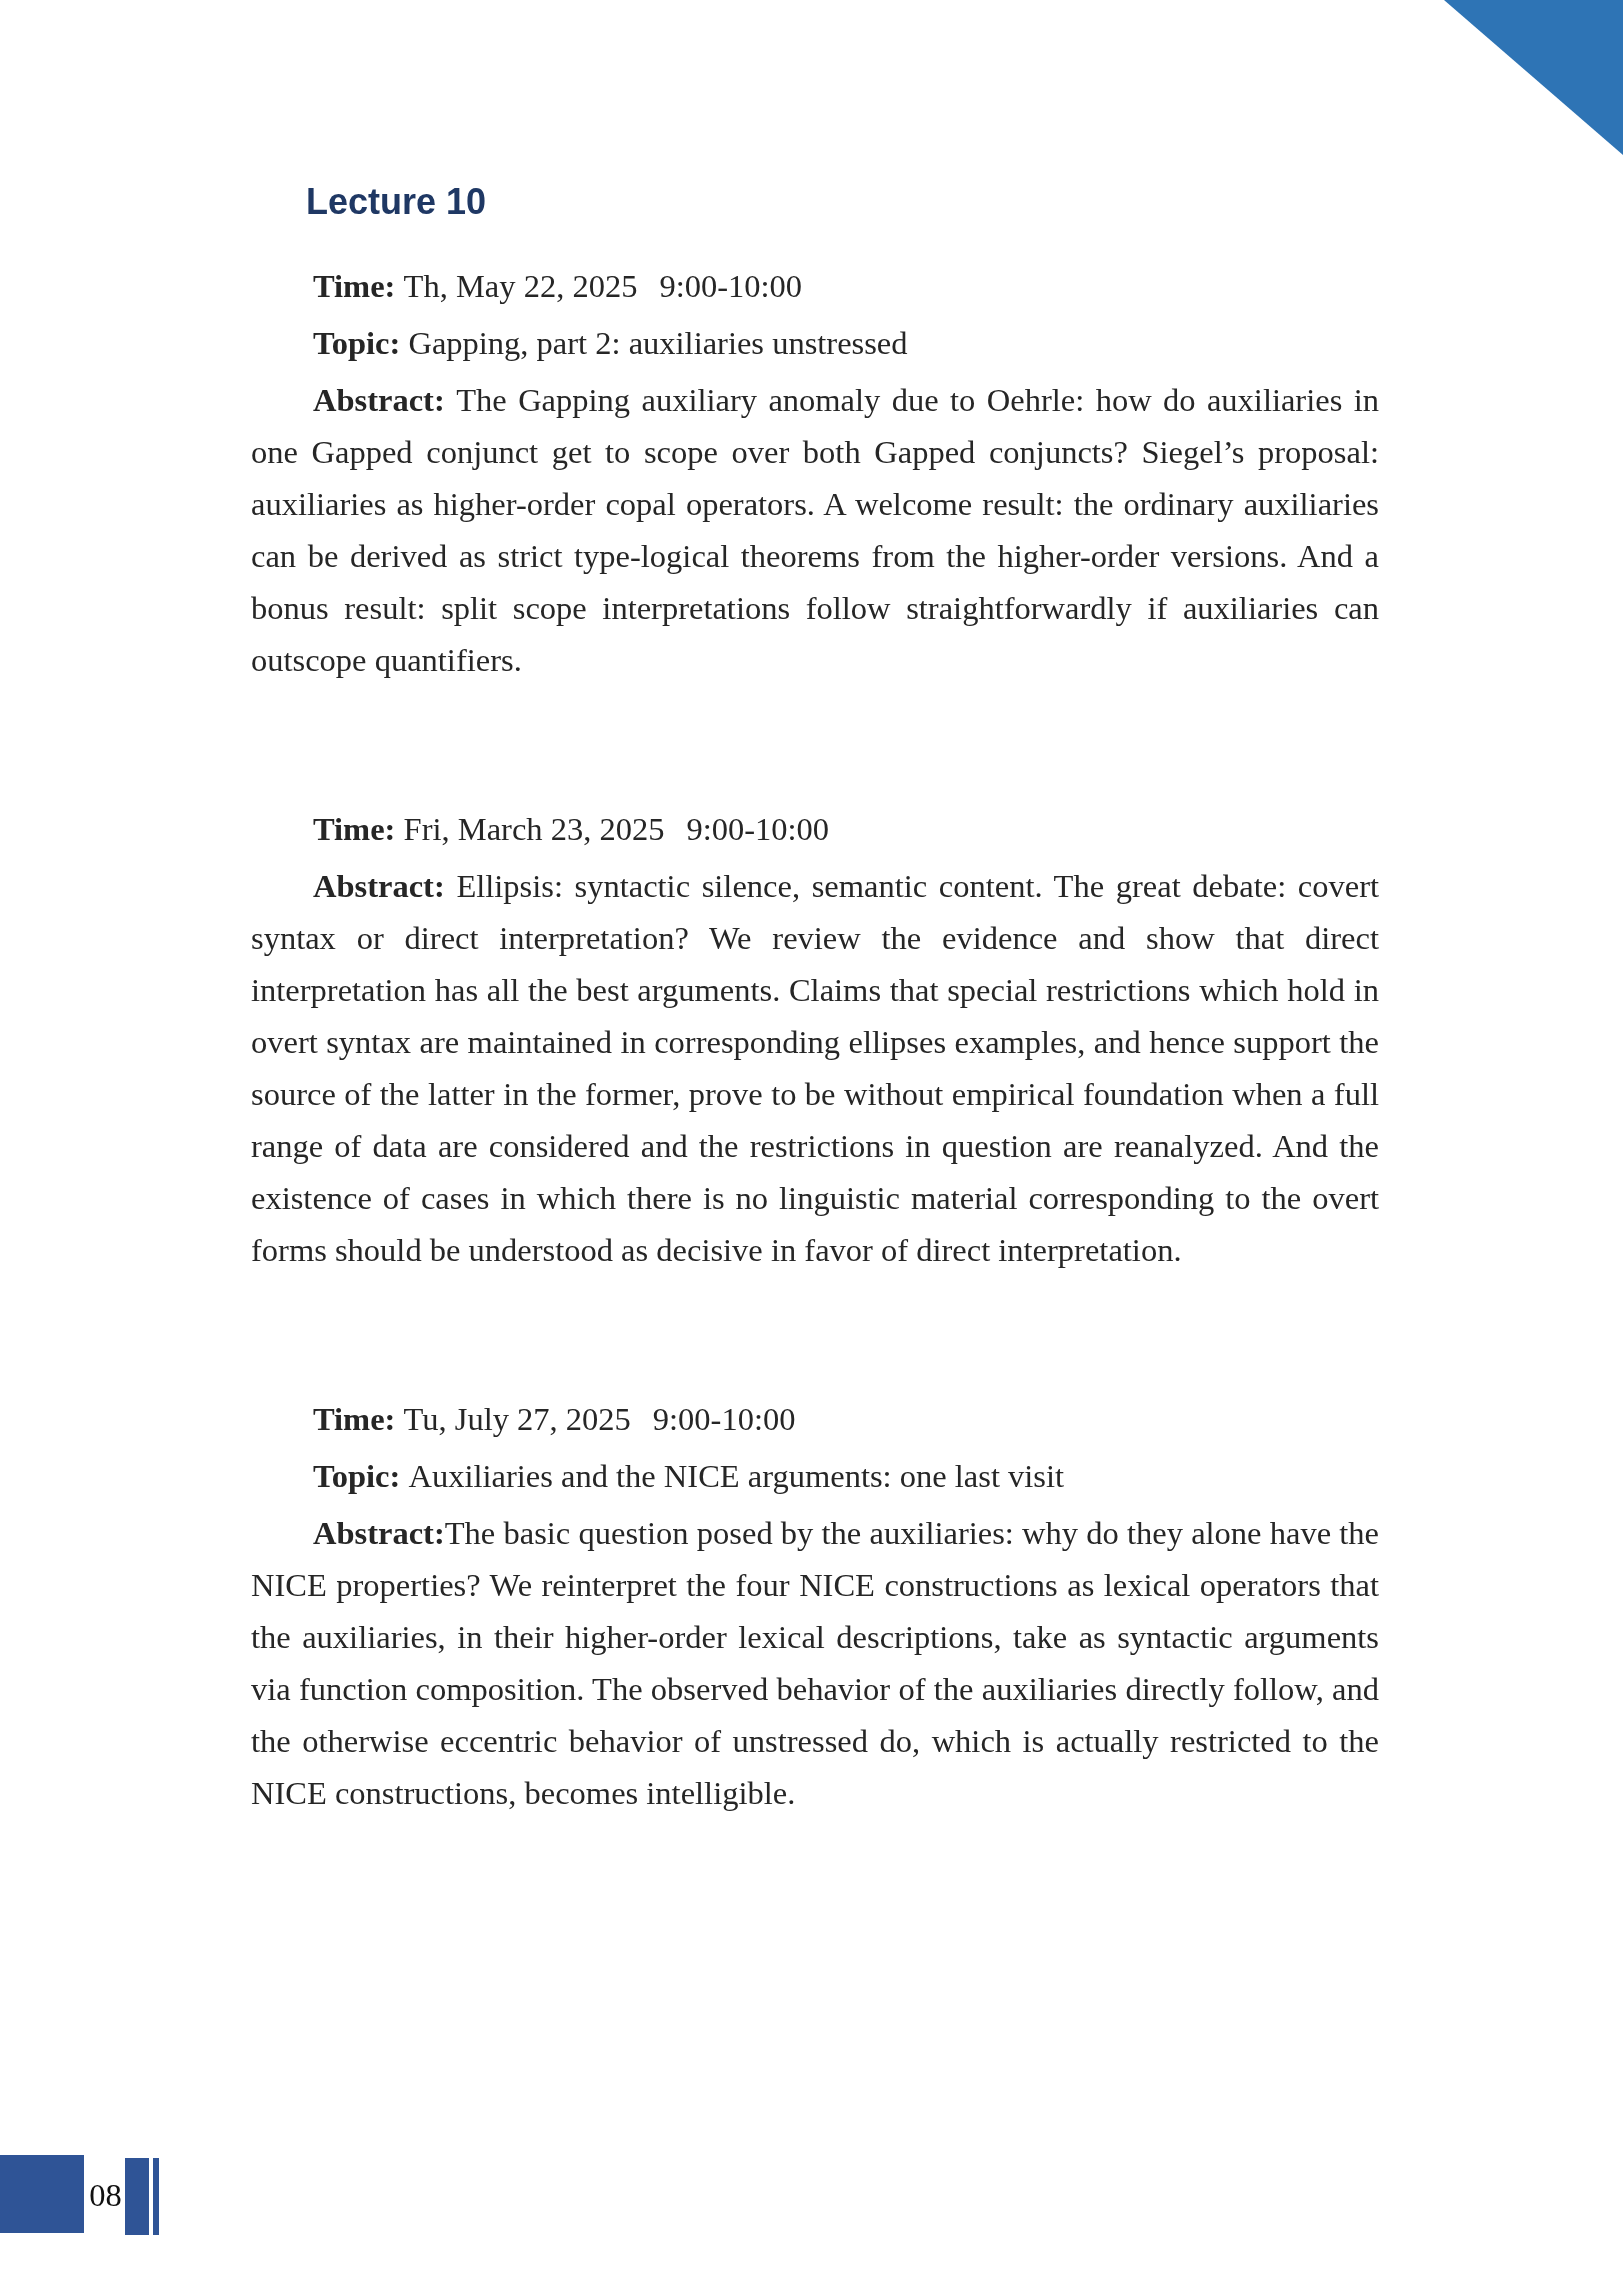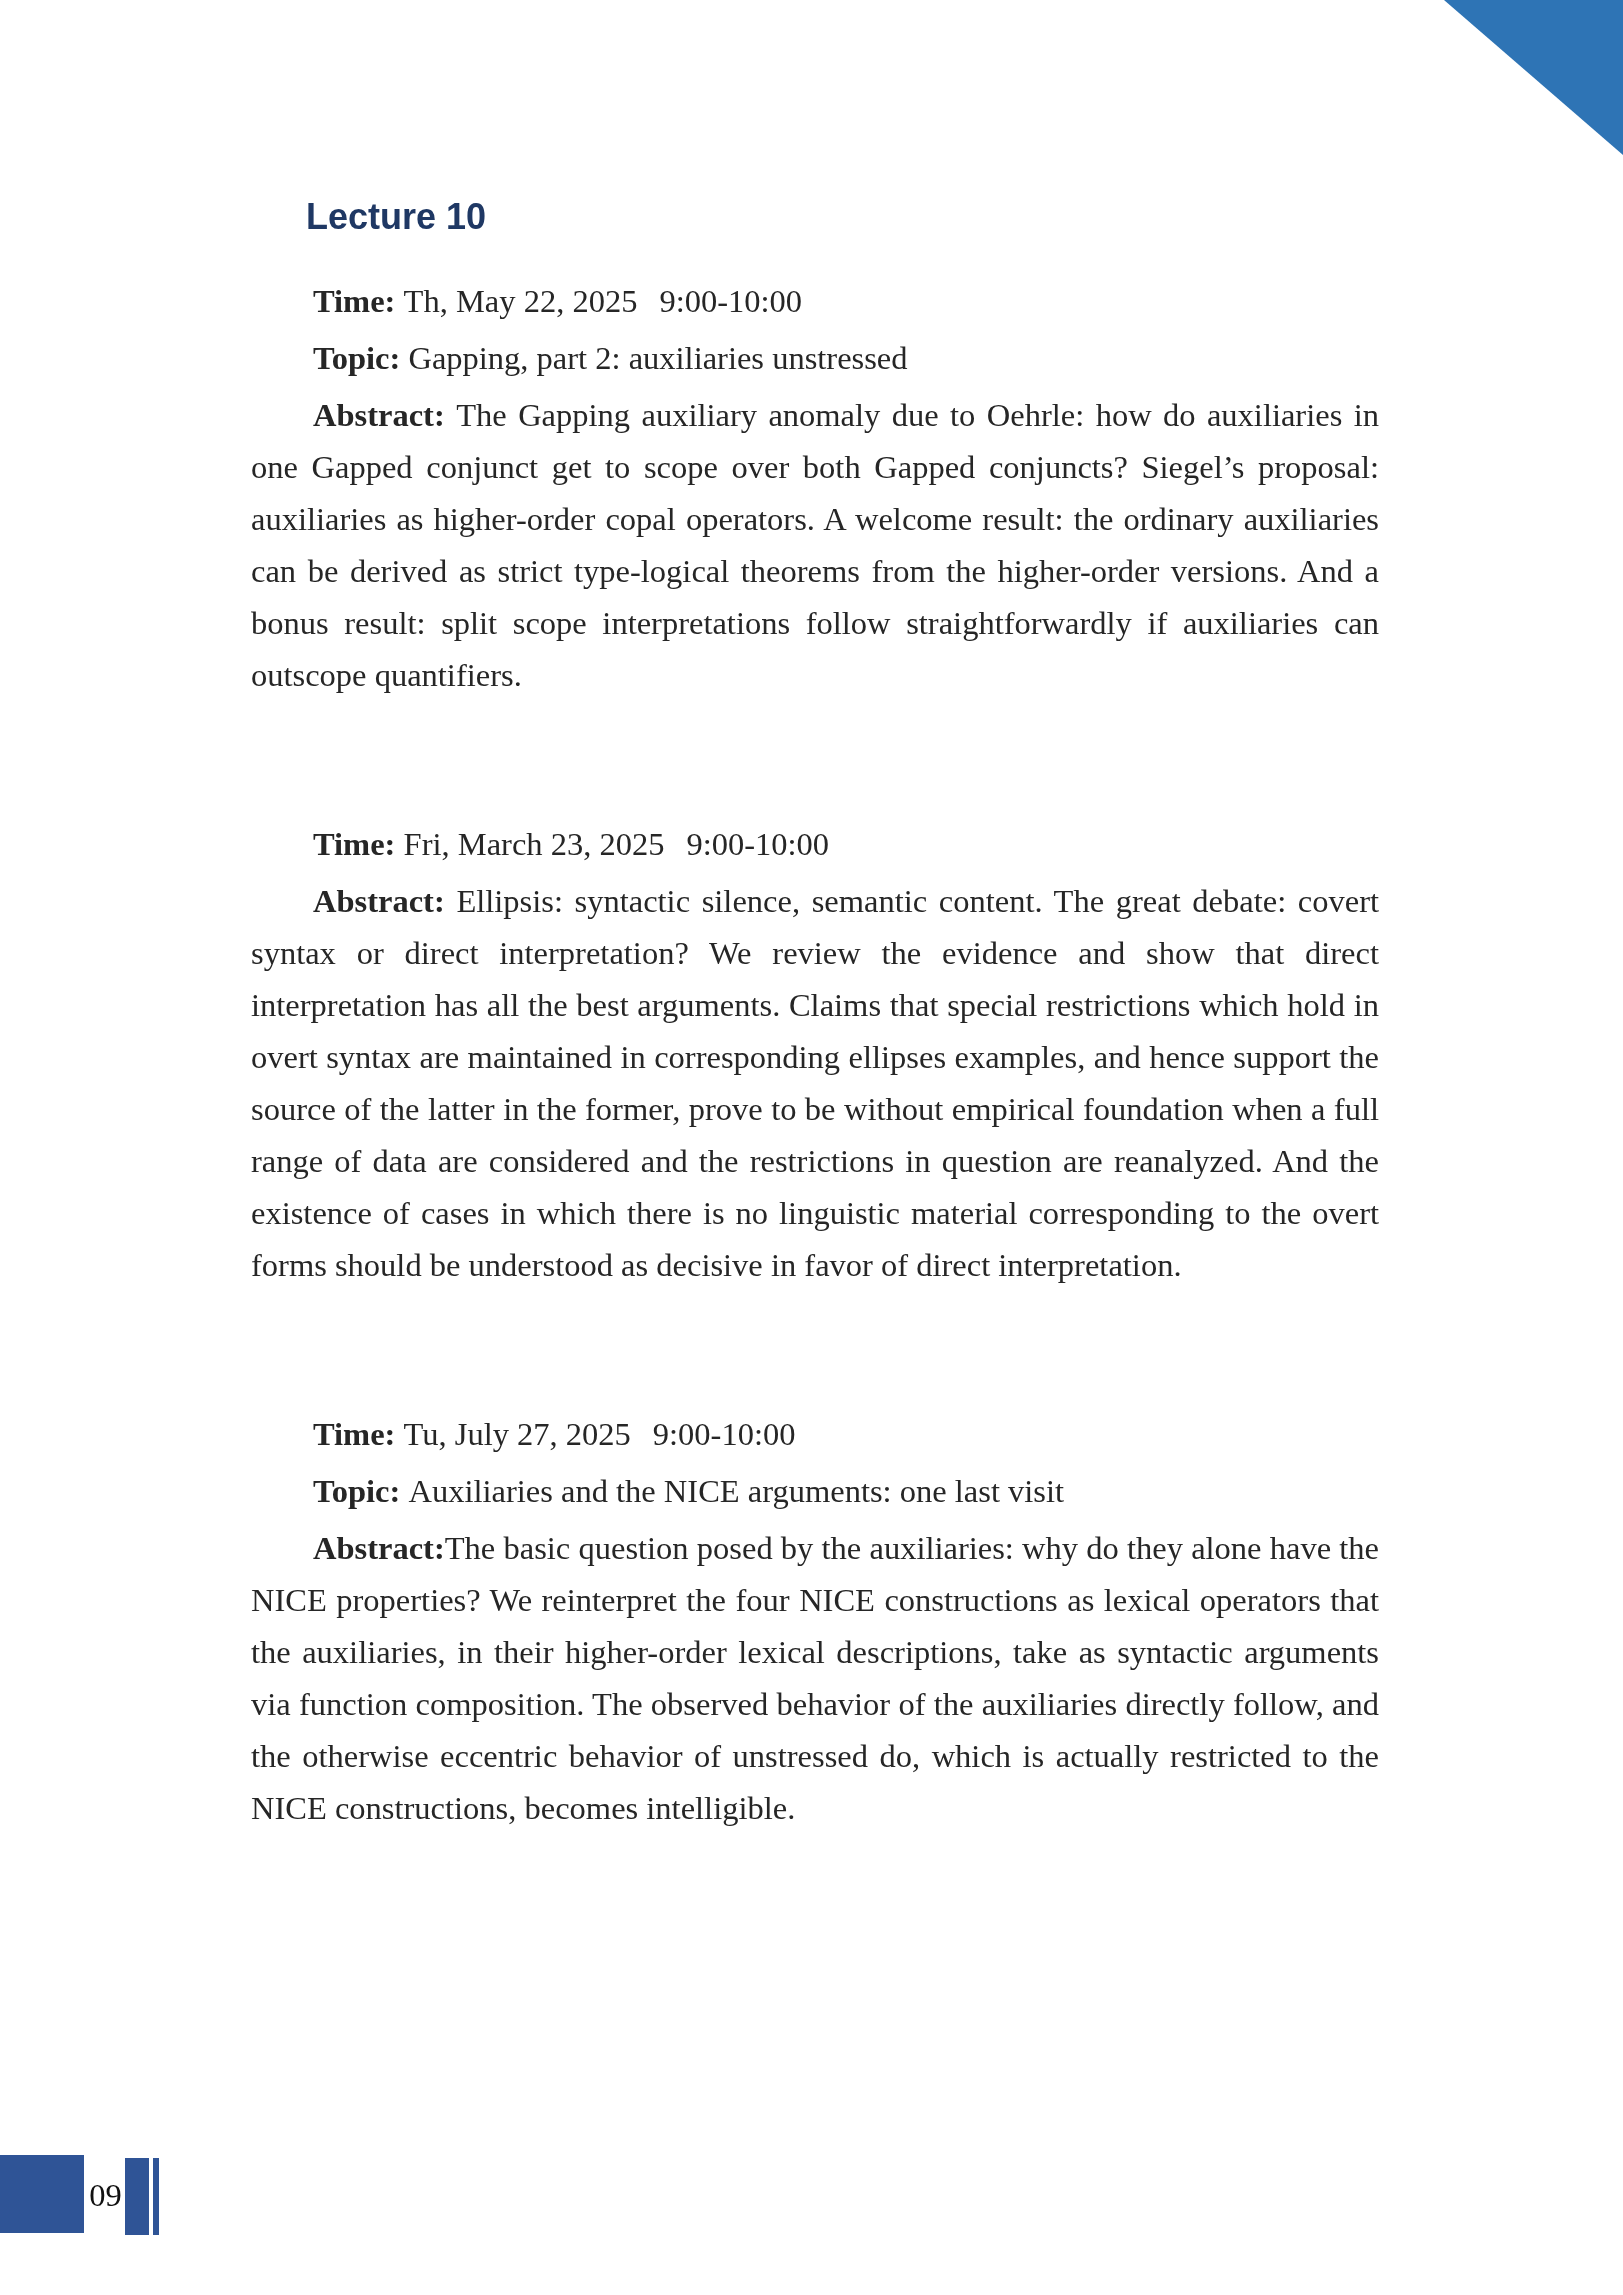--- a/index.html
+++ b/index.html
@@ -24,21 +24,21 @@
     width: 179px;
     height: 155px;
     background: #2e74b5;
     clip-path: polygon(0 0, 100% 0, 100% 100%);
   }
   
   .content {
     position: absolute;
     left: 246px;
     width: 1138px;
-    top: 195px;
+    top: 180px;
   }
   .lecture + .lecture {
     margin-top: 117px;
   }
   .lecture-title {
     font-family: "Liberation Sans", "DejaVu Sans", sans-serif;
     font-weight: bold;
     font-size: 36px;
     line-height: 44px;
     color: #1f3864;
@@ -127,18 +127,18 @@
 
     <section class="lecture">
       <p class="meta-row"><strong class="label">Time: </strong><span>Tu, July 27, 2025</span><span class="time-range">9:00-10:00</span></p>
       <p class="meta-row"><strong class="label">Topic: </strong><span>Auxiliaries and the NICE arguments: one last visit</span></p>
       <p class="abstract"><strong class="label">Abstract:</strong><span>The basic question posed by the auxiliaries: why do they alone have the NICE properties? We reinterpret the four NICE constructions as lexical operators that the auxiliaries, in their higher-order lexical descriptions, take as syntactic arguments via function composition. The observed behavior of the auxiliaries directly follow, and the otherwise eccentric behavior of unstressed do, which is actually restricted to the NICE constructions, becomes intelligible.</span></p>
     </section>
 
   </main>
 
   <div class="footer-square"></div>
-  <div class="page-number">09</div>
+  <div class="page-number">08</div>
   <div class="footer-bar-medium"></div>
   <div class="footer-bar-thin"></div>
 
 </div>
 
 
 </body></html>

